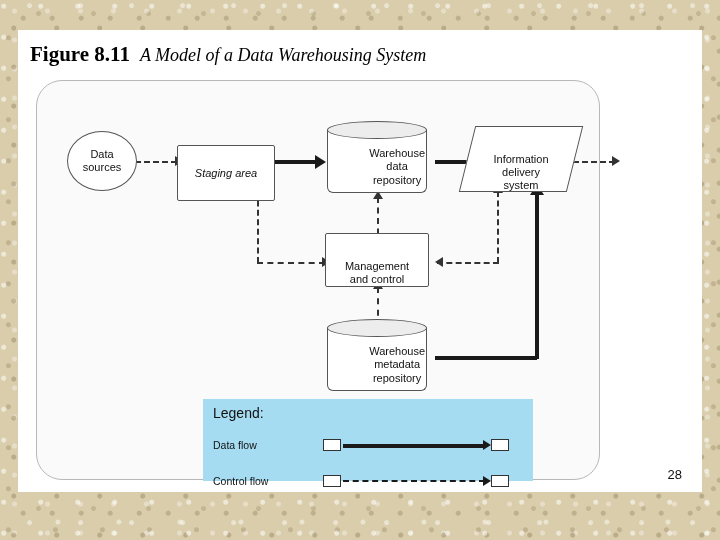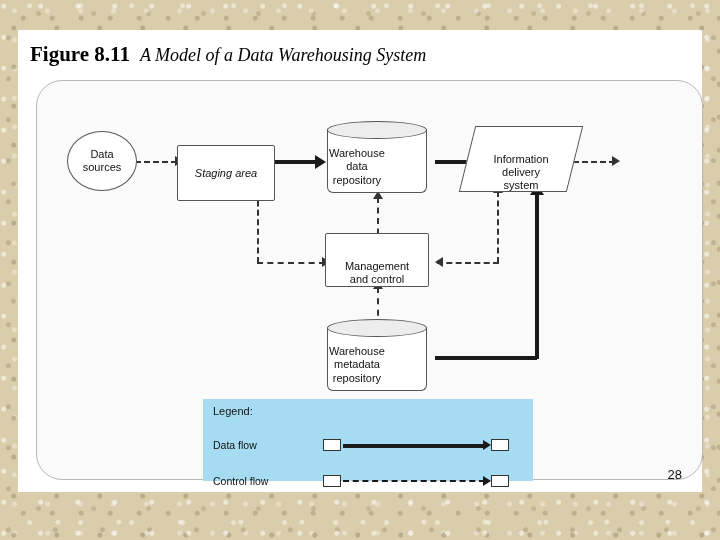--- a/index.html
+++ b/index.html
@@ -63,21 +63,21 @@
     font-style: italic;
     font-size: 18px;
     color: #000;
   }
 
   
   .figure-frame {
     position: absolute;
     left: 18px;
     top: 50px;
-    width: 667px;
+    width: 564px;
     height: 400px;
     border: 1px solid #b8b8b8;
     border-radius: 26px;
     background: #fafafa;
     box-sizing: border-box;
   }
 
   .canvas {
     position: absolute;
     inset: 0;
@@ -142,21 +142,21 @@
     border: 1px solid #555;
     border-radius: 50%;
     box-sizing: border-box;
   }
   .cyl .cyl-label {
     position: absolute;
     left: 0; right: 0;
     top: 20px; bottom: 0;
     display: flex;
     align-items: center;
-    justify-content: flex-start;
+    justify-content: flex-end;
     text-align: center;
     font-size: 11px;
     line-height: 1.2;
     color: #111;
     padding: 0 2px;
   }
 
   
   .conn { position: absolute; z-index: 2; }
   .h-solid-thick {
@@ -215,21 +215,21 @@
     width: 330px;
     height: 82px;
     background: #a6dcf2;
     z-index: 8;
     font-size: 10px;
     color: #111;
   }
   .legend-title {
     position: absolute;
     left: 10px; top: 6px;
-    font-size: 11px;
+    font-size: 14px;
   }
   .legend-row {
     position: absolute;
     left: 10px;
     height: 14px;
     width: 310px;
   }
   .legend-row .lbl {
     position: absolute;
     left: 0; top: 0;

